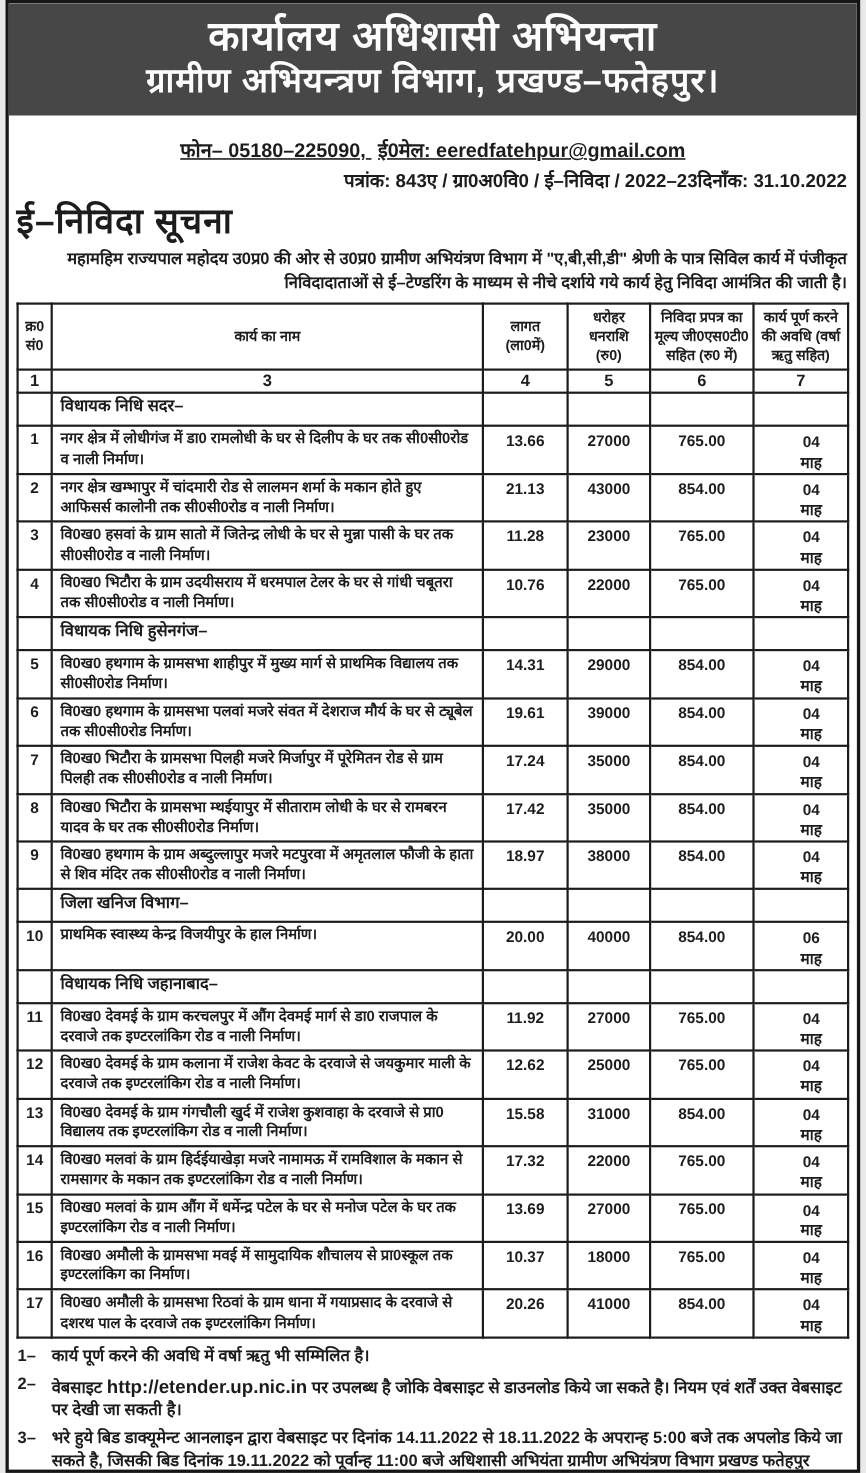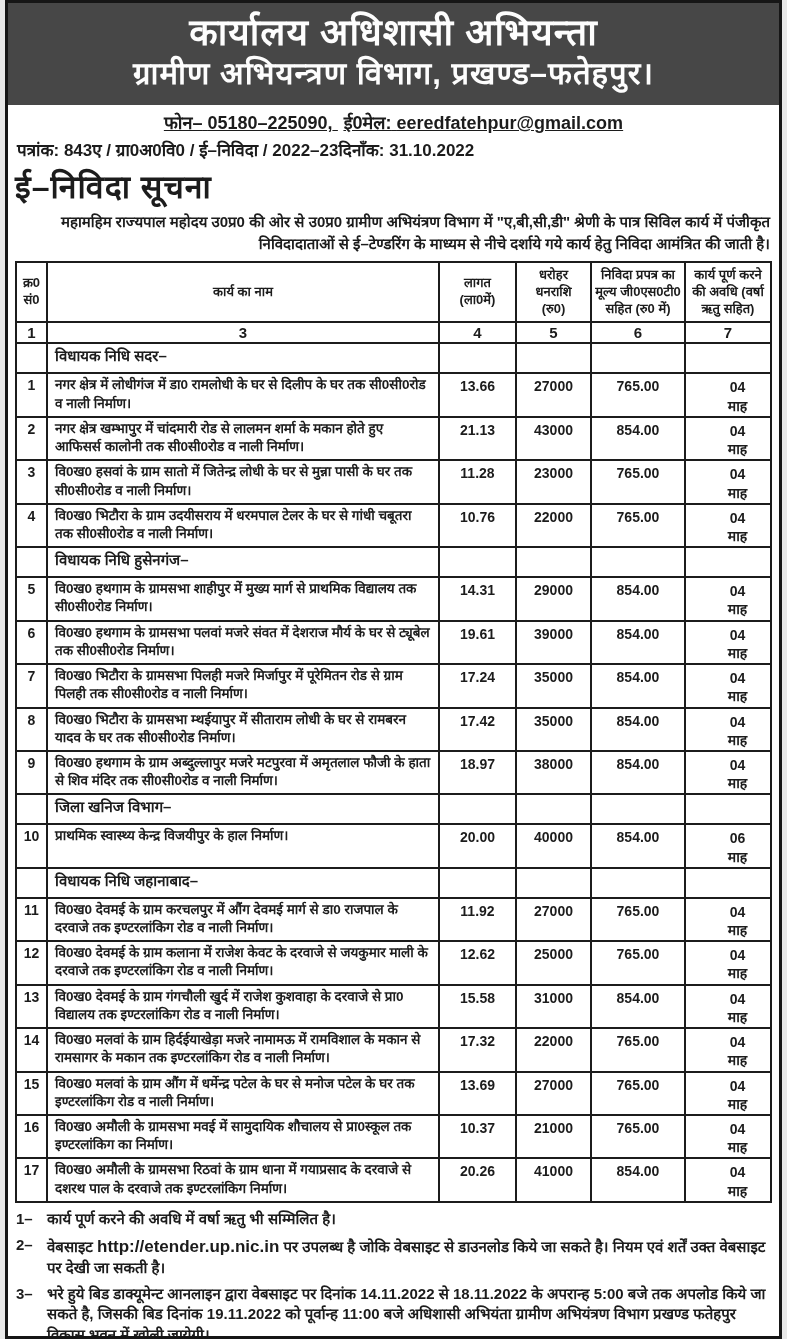--- a/index.html
+++ b/index.html
@@ -7,24 +7,24 @@
     width:777px;height:1339px;box-sizing:border-box;margin:0 auto;
     background:#ffffff;border:3px solid #161616;
     font-family:"Liberation Sans","DejaVu Sans",sans-serif;
     font-weight:bold;color:#1c1c1c;
     display:flex;flex-direction:column;overflow:hidden;
   }
   .banner{background:#474747;color:#fdfdfd;text-align:center;padding:9px 4px 12px;}
   .banner-line1{font-size:37px;line-height:1.15;letter-spacing:1px;}
   .banner-line2{font-size:31px;line-height:1.25;letter-spacing:1px;}
   .content{flex:1;padding:3px 7px 0;}
-  .contact-line{text-align:center;font-size:18px;margin-top:2px;text-decoration:underline;}
+  .contact-line{text-align:center;font-size:18px;margin-top:16px;text-decoration:underline;}
   .contact-line .u{text-decoration:underline;}
   .contact-line .email{margin-left:6px;}
-  .ref-line{display:flex;justify-content:flex-start;font-size:17px;margin:4px 2px 0;}
+  .ref-line{display:flex;justify-content:flex-end;font-size:17px;margin:4px 2px 0;}
   .notice-title{font-size:32px;margin:3px 0 4px;letter-spacing:1px;}
   .intro{font-size:15px;line-height:1.45;text-indent:30px;margin:1px 2px 6px;text-align:right;}
   table.works{width:100%;border-collapse:collapse;table-layout:fixed;border-radius:24px;}
   table.works th,table.works td{border:2px solid #1c1c1c;}
   table.works th{font-size:13px;line-height:1.3;white-space:pre-line;vertical-align:middle;padding:4px 2px;text-align:center;}
   .colnum-row td{text-align:center;font-size:15px;padding:1px 2px;}
   td.c-sn{text-align:center;font-size:14px;vertical-align:top;padding-top:3px;}
   td.c-name{text-align:left;font-size:13.5px;line-height:1.35;padding:2px 7px 3px;vertical-align:top;}
   td.c-num{text-align:center;font-size:14px;vertical-align:top;padding-top:4px;}
   td.c-dur{line-height:1.3;padding-left:20px;}
@@ -250,21 +250,21 @@
             <td class="c-name">वि0ख0 मलवां के ग्राम औंग में धर्मेन्द्र पटेल के घर से मनोज पटेल के घर तक इण्टरलांकिग रोड व नाली निर्माण।</td>
             <td class="c-num">13.69</td>
             <td class="c-num">27000</td>
             <td class="c-num">765.00</td>
             <td class="c-num c-dur">04<br>माह</td>
           </tr>
           <tr class="work-row">
             <td class="c-sn">16</td>
             <td class="c-name">वि0ख0 अमौली के ग्रामसभा मवई में सामुदायिक शौचालय से प्रा0स्कूल तक इण्टरलांकिग का निर्माण।</td>
             <td class="c-num">10.37</td>
-            <td class="c-num">21000</td>
+            <td class="c-num">18000</td>
             <td class="c-num">765.00</td>
             <td class="c-num c-dur">04<br>माह</td>
           </tr>
           <tr class="work-row">
             <td class="c-sn">17</td>
             <td class="c-name">वि0ख0 अमौली के ग्रामसभा रिठवां के ग्राम धाना में गयाप्रसाद के दरवाजे से दशरथ पाल के दरवाजे तक इण्टरलांकिग निर्माण।</td>
             <td class="c-num">20.26</td>
             <td class="c-num">41000</td>
             <td class="c-num">854.00</td>
             <td class="c-num c-dur">04<br>माह</td>

